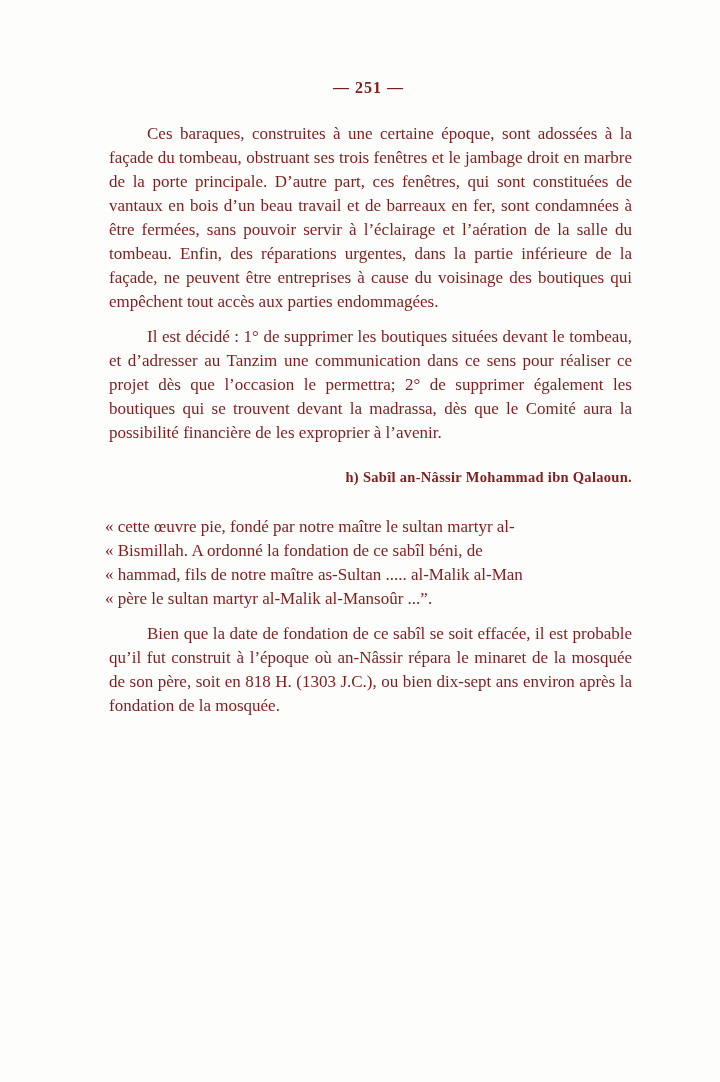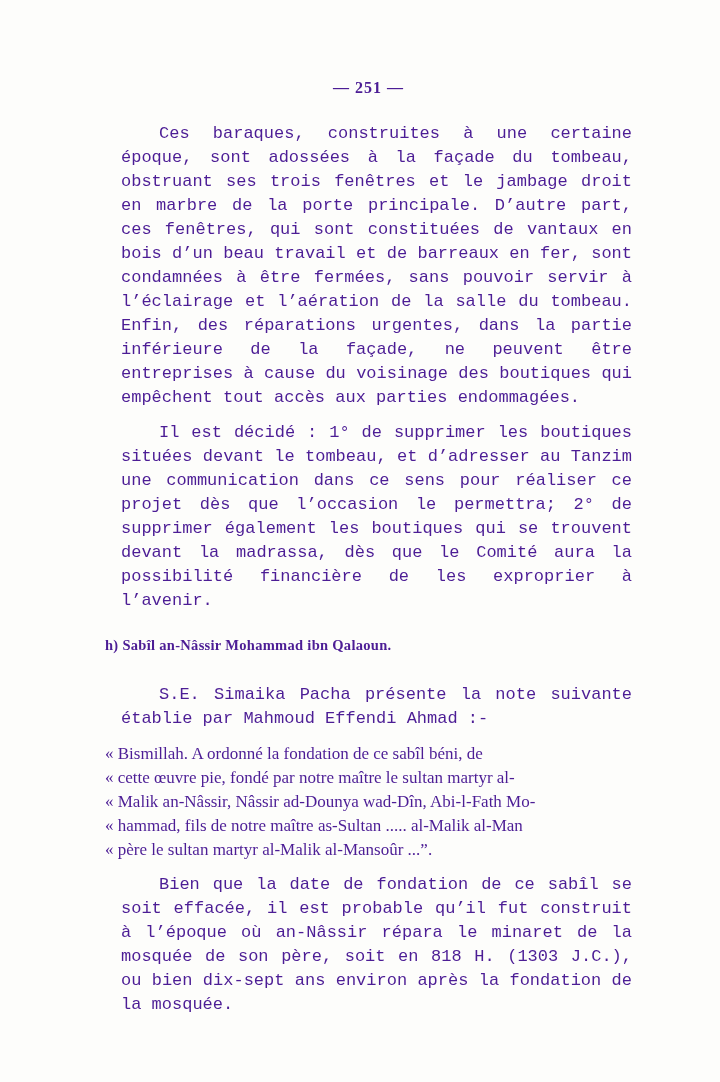--- a/index.html
+++ b/index.html
@@ -6,43 +6,42 @@
   html, body {
     width: 720px;
     height: 1082px;
     overflow: hidden;
     background: #fdfdfb;
   }
   .scan-page {
     width: 720px;
     height: 922px;
     background: #fdfdfb;
-    color: #4c1d95;
+    color: #7f1d1d;
     font-family: "Liberation Serif", "DejaVu Serif", serif;
     font-size: 17px;
     line-height: 24px;
     padding: 76px 88px 0 105px;
   }
   .page-number {
     text-align: center;
     font-size: 16px;
     letter-spacing: 1px;
     margin-bottom: 22px;
     font-weight: bold;
   }
   p.para {
     text-align: justify;
-    margin: 0 0 11px 16px;
-    font-family: Liberation Mono, monospace;
+    margin: 0 0 11px 4px;
   }
   p.para.indent {
     text-indent: 38px;
   }
   .section-heading {
-    text-align: left;
+    text-align: right;
     font-size: 14.5px;
     font-weight: bold;
     letter-spacing: 0.3px;
     margin: 20px 0 26px 0;
   }
   .quote-block {
     margin: 0 0 11px 0;
   }
   .quote-line {
     white-space: nowrap;
@@ -54,26 +53,24 @@
 <div class="scan-page">
 
   <div class="page-number">— 251 —</div>
 
   <p class="para indent">Ces baraques, construites à une certaine époque, sont adossées à la façade du tombeau, obstruant ses trois fenêtres et le jambage droit en marbre de la porte principale. D’autre part, ces fenêtres, qui sont constituées de vantaux en bois d’un beau travail et de barreaux en fer, sont condamnées à être fermées, sans pouvoir servir à l’éclairage et l’aération de la salle du tombeau. Enfin, des réparations urgentes, dans la partie inférieure de la façade, ne peuvent être entreprises à cause du voisinage des boutiques qui empêchent tout accès aux parties endommagées.</p>
 
   <p class="para indent">Il est décidé : 1° de supprimer les boutiques situées devant le tombeau, et d’adresser au Tanzim une communication dans ce sens pour réaliser ce projet dès que l’occasion le permettra; 2° de supprimer également les boutiques qui se trouvent devant la madrassa, dès que le Comité aura la possibilité financière de les exproprier à l’avenir.</p>
 
   <h3 class="section-heading">h)  Sabîl an-Nâssir Mohammad ibn Qalaoun.</h3>
 
-  <p class="para indent">S.E. Simaika Pacha présente la note suivante établie par Mahmoud Effendi Ahmad :-</p>
 
 
   <div class="quote-block">
+    <div class="quote-line">« cette œuvre pie, fondé par notre maître le sultan martyr al-</div>
     <div class="quote-line">« Bismillah. A ordonné la fondation de ce sabîl béni, de</div>
-    <div class="quote-line">« cette œuvre pie, fondé par notre maître le sultan martyr al-</div>
-    <div class="quote-line">« Malik an-Nâssir, Nâssir ad-Dounya wad-Dîn, Abi-l-Fath Mo-</div>
     <div class="quote-line">« hammad, fils de notre maître as-Sultan ..... al-Malik al-Man</div>
     <div class="quote-line">« père le sultan martyr al-Malik al-Mansoûr ...”.</div>
   </div>
 
   <p class="para indent">Bien que la date de fondation de ce sabîl se soit effacée, il est probable qu’il fut construit à l’époque où an-Nâssir répara le minaret de la mosquée de son père, soit en 818 H. (1303 J.C.), ou bien dix-sept ans environ après la fondation de la mosquée.</p>
 
 </div>
 
 </body></html>

